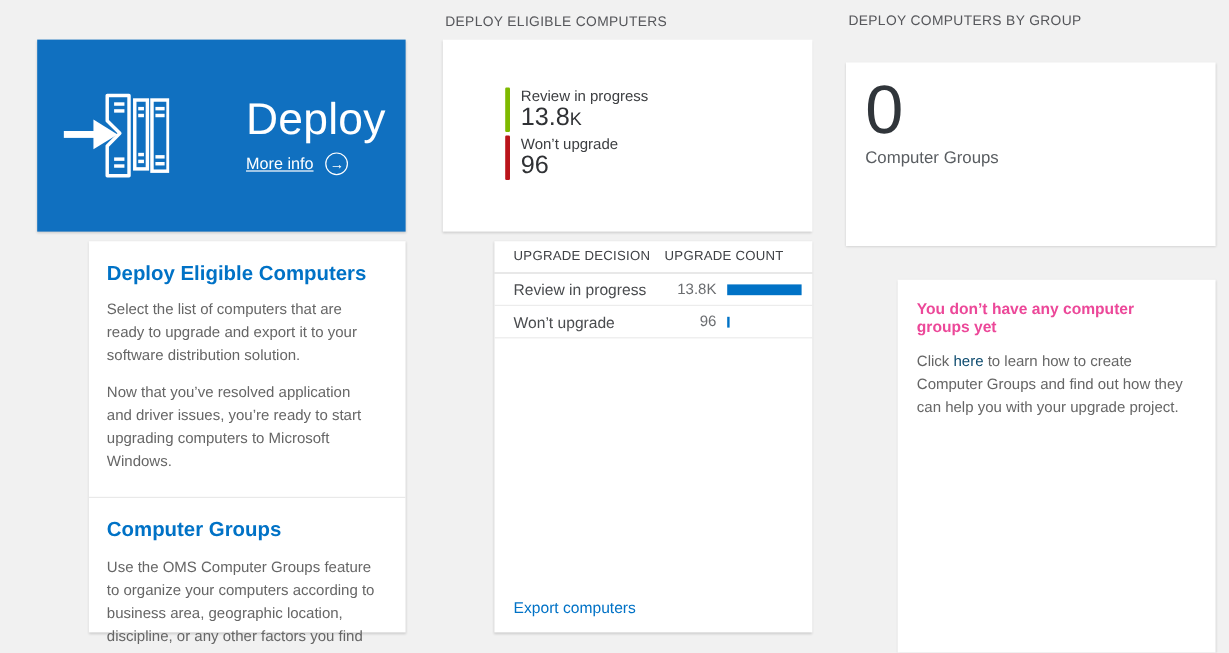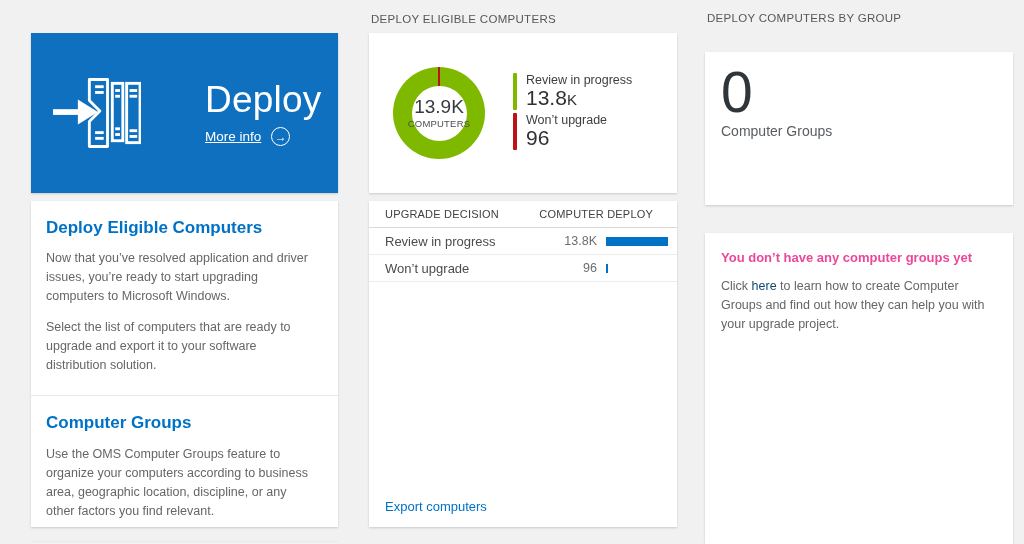--- a/index.html
+++ b/index.html
@@ -16,21 +16,21 @@
   .col-right { width: 331px; gap: 20px; }
 
   .col-header {
     height: 33px; display: flex; align-items: flex-end; padding: 0 0 8px 2px;
     font-size: 11.5px; color: #56575b; letter-spacing: 0.3px; white-space: nowrap;
   }
   .card {
     background: #fff; box-shadow: 0 1px 2px rgba(0,0,0,0.16);
   }
   .top-tile { height: 160px; }
-  .bottom-card { height: 326px; margin-top: 8px; }
+  .bottom-card { height: 326px; margin-top: 8px; margin-left: 43px; }
 
   
   .blue-tile {
     background: #1070c0; color: #fff;
     display: flex; align-items: center; padding-left: 22px; cursor: pointer; gap: 30px;
   }
   .tile-icon { flex: 0 0 auto; }
   .tile-text { margin-left: 34px; }
   .tile-title { font-size: 37px; font-weight: 300; letter-spacing: 0.2px; line-height: 1.1; }
   .more-info-row { display: flex; align-items: center; margin-top: 7px; }
@@ -136,41 +136,35 @@
         <div class="more-info-row">
           <a class="more-info">More info</a>
           <span class="arrow-circle">→</span>
         </div>
       </div>
     </div>
 
     <div class="card bottom-card left-card">
       <div class="section">
         <h2>Deploy Eligible Computers</h2>
+        <p>Select the list of computers that are ready to upgrade and export it to your software distribution solution.</p>
         <p>Now that you’ve resolved application and driver issues, you’re ready to start upgrading computers to Microsoft Windows.</p>
-        <p>Select the list of computers that are ready to upgrade and export it to your software distribution solution.</p>
       </div>
       <div class="section">
         <h2>Computer Groups</h2>
         <p>Use the OMS Computer Groups feature to organize your computers according to business area, geographic location, discipline, or any other factors you find relevant.</p>
       </div>
       <div class="section"></div>
     </div>
   </div>
 
   <div class="col col-mid">
     <div class="col-header">DEPLOY ELIGIBLE COMPUTERS</div>
 
     <div class="card top-tile donut-card">
-      <div class="donut" id="donut" style="background: conic-gradient(from -1.24352deg, rgb(186, 20, 26) 0deg, rgb(186, 20, 26) 2.48705deg, rgb(126, 185, 0) 2.48705deg, rgb(126, 185, 0) 360deg);">
-        <div class="donut-hole">
-          <div class="donut-value">13.9K</div>
-          <div class="donut-label">COMPUTERS</div>
-        </div>
-      </div>
       <div class="legend">
         <div class="legend-item">
           <div class="legend-bar" style="background: rgb(126, 185, 0);"></div>
           <div>
             <div class="legend-label">Review in progress</div>
             <div class="legend-value"><span>13.8</span><span class="k-suffix">K</span></div>
           </div>
         </div>
         <div class="legend-item">
           <div class="legend-bar" style="background: rgb(186, 20, 26);"></div>
@@ -178,21 +172,21 @@
             <div class="legend-label">Won’t upgrade</div>
             <div class="legend-value"><span>96</span><span class="k-suffix"></span></div>
           </div>
         </div>
       </div>
     </div>
 
     <div class="card bottom-card table-card">
       <div class="t-header">
         <span>UPGRADE DECISION</span>
-        <span>COMPUTER DEPLOY</span>
+        <span>UPGRADE COUNT</span>
       </div>
       <div class="t-row">
         <span class="t-row-label">Review in progress</span>
         <span class="t-row-num">13.8K</span>
         <span class="t-bar-wrap">
             <span class="t-bar" style="width: 62px; background: rgb(0, 114, 198);"></span>
           </span>
       </div>
       <div class="t-row">
         <span class="t-row-label">Won’t upgrade</span>

